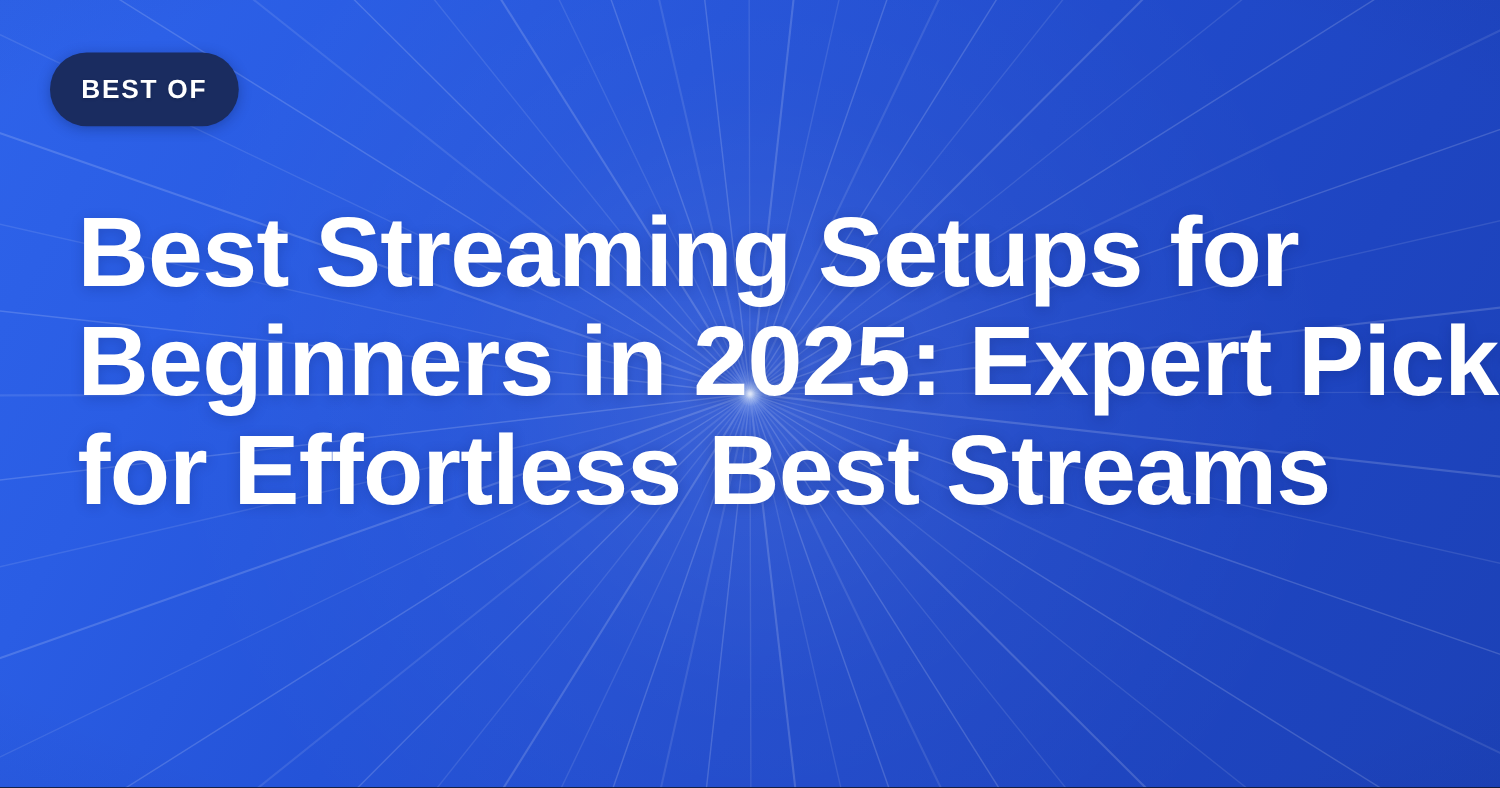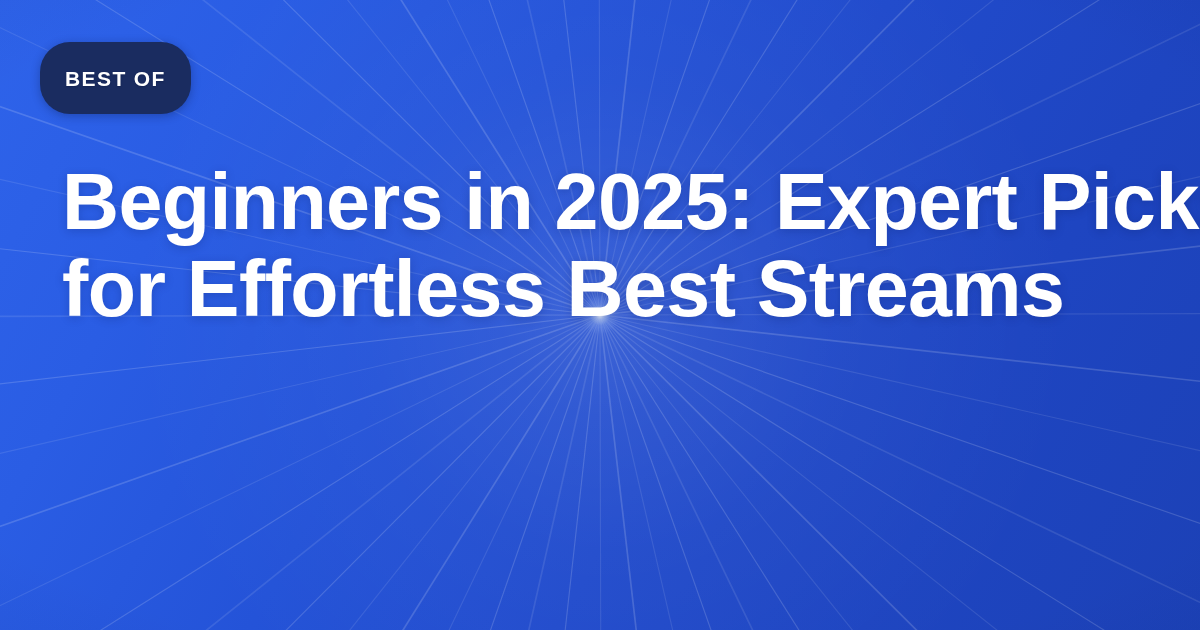--- a/index.html
+++ b/index.html
@@ -84,21 +84,21 @@
   .content {
     position: absolute;
     inset: 0;
     z-index: 5;
   }
 
   .badge {
     position: absolute;
     left: 40px;
     top: 42px;
-    height: 72px;
+    height: 59px;
     box-sizing: border-box;
     display: flex;
     align-items: center;
     justify-content: center;
     padding: 0 25px;
     border-radius: 30px;
     background: #1a2c60;
     box-shadow: 0 2px 10px rgba(8,18,54,0.30);
   }
   .badge-label {
@@ -211,18 +211,19 @@
   <div class="vignette"></div>
   <div class="burst-core"></div>
 
   <div class="content">
 
     <div class="badge">
       <span class="badge-label">BEST OF</span>
     </div>
 
     <h1 class="headline">
+      <span class="hl-line">Best Streaming Setups for</span>
       <span class="hl-line">Beginners in 2025: Expert Picks</span>
       <span class="hl-line">for Effortless Best Streams</span>
     </h1>
 
   </div>
 </div>
 
 </body></html>

